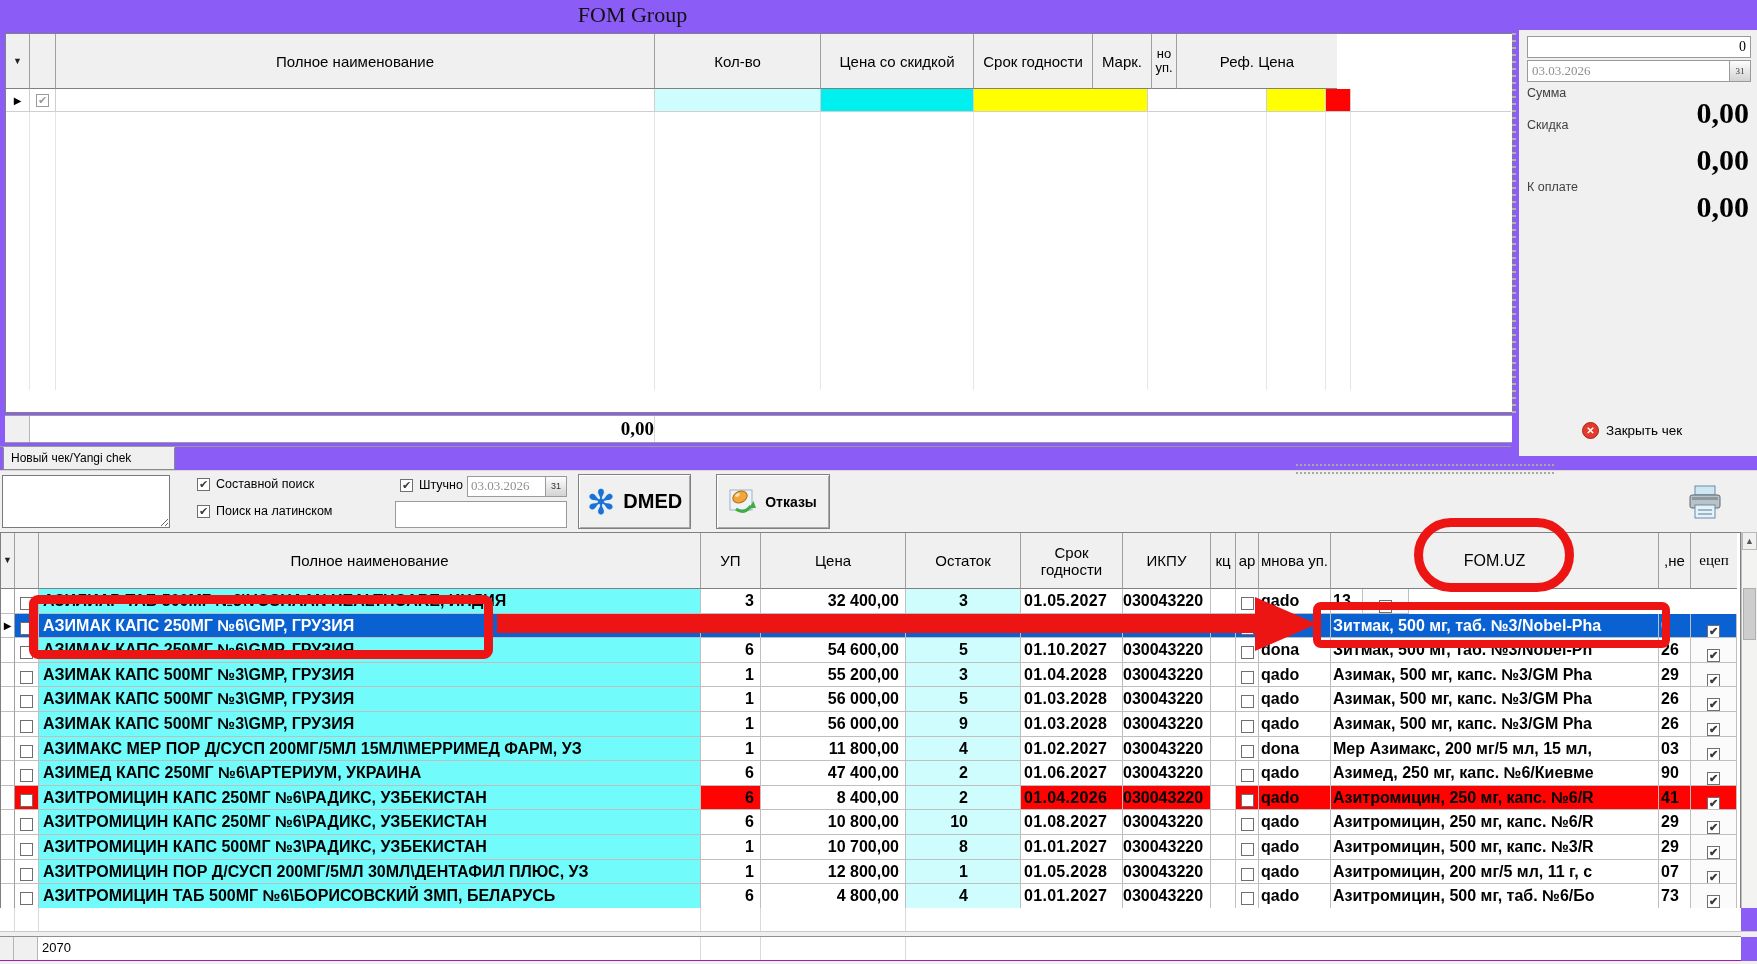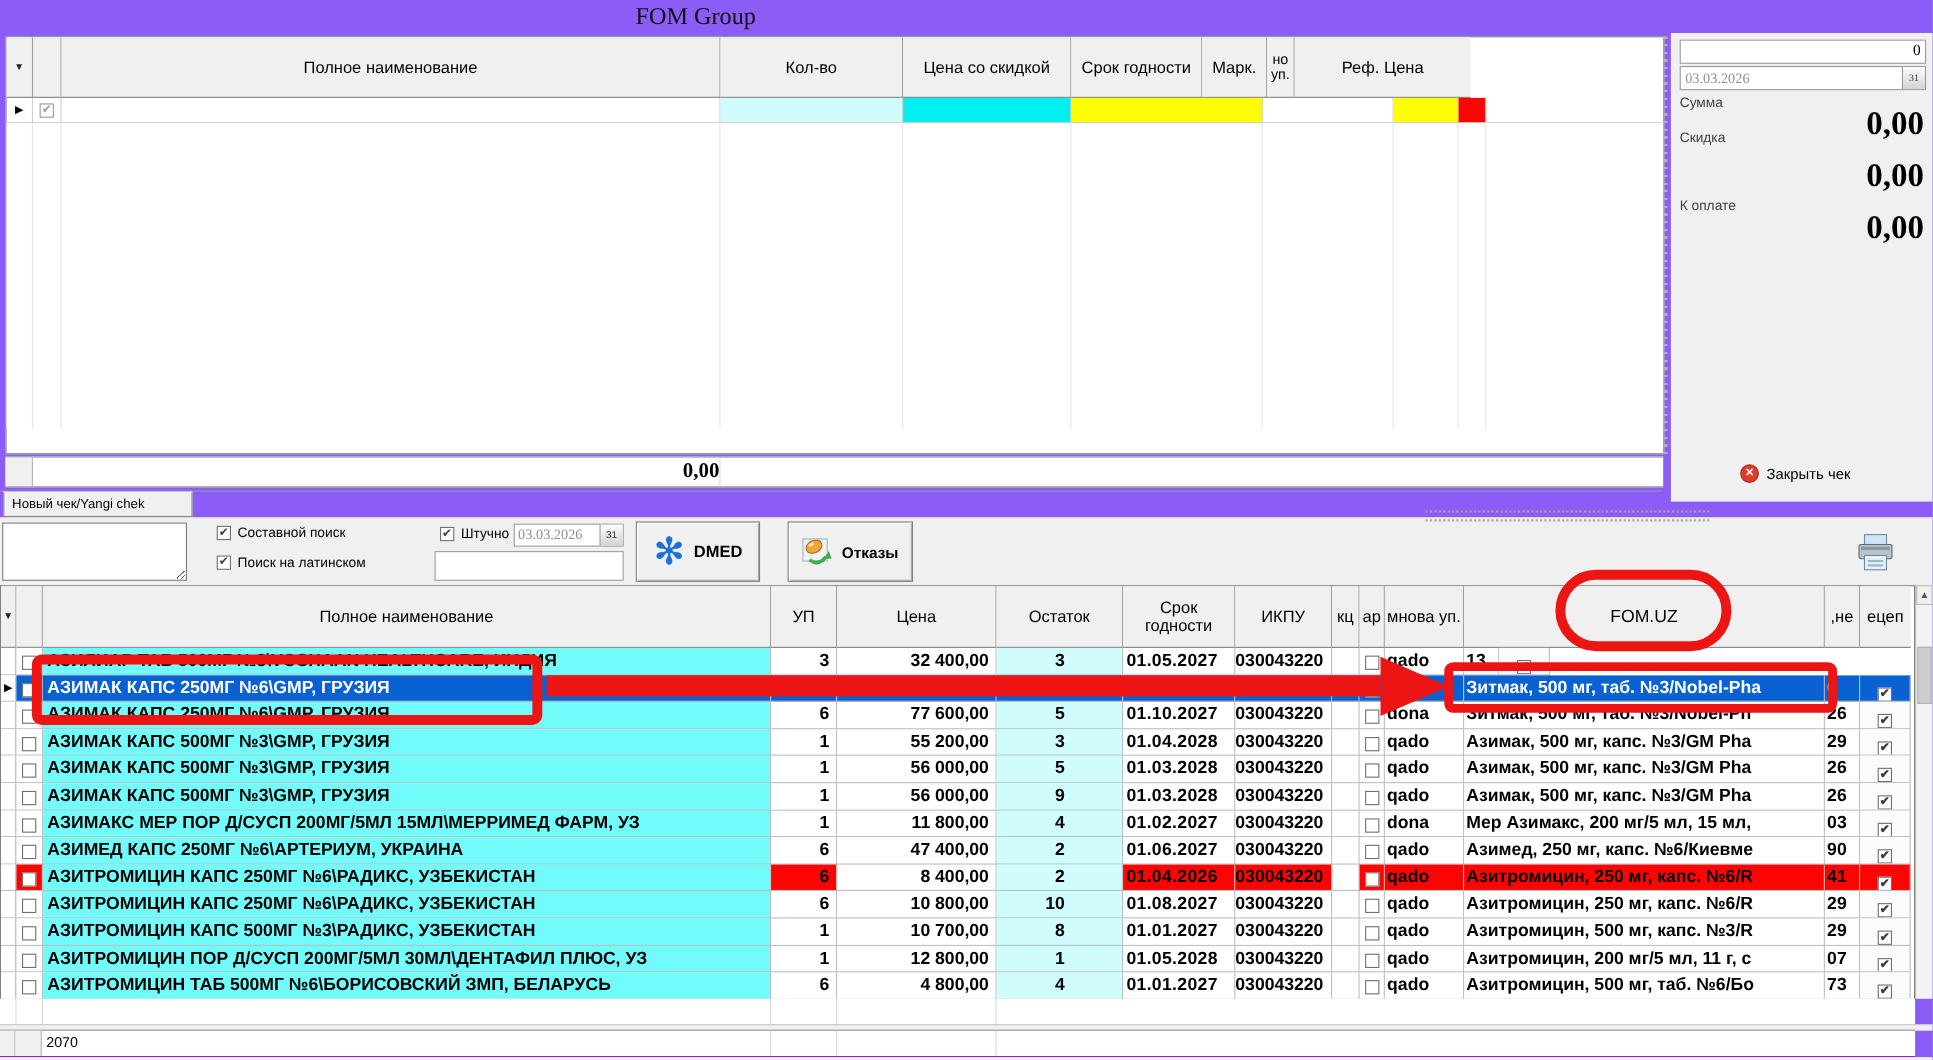--- a/index.html
+++ b/index.html
@@ -60,21 +60,21 @@
   .closebtn span.lbl{font-size:13.5px;}
   
   .controls{position:absolute;left:0;top:470px;width:1757px;height:62px;background:#f0f0f0;border-top:1px solid #d8d8d8;}
   .searchbox{position:absolute;left:2px;top:4px;width:168px;height:53px;background:#fff;border:1px solid #7a7a7a;box-sizing:border-box;}
   .ck{position:absolute;display:flex;align-items:center;gap:6px;font-size:12.5px;}
   .fieldrow{position:absolute;display:flex;background:#fff;border:1px solid #9a9a9a;box-sizing:border-box;}
   .btn3d{position:absolute;background:#f0f0f0;border:1px solid #808080;box-sizing:border-box;
          box-shadow:inset 1px 1px 0 #fff, inset -1px -1px 0 #a9a9a9;
          display:flex;align-items:center;justify-content:center;gap:8px;cursor:pointer;}
   .dmed-star{font-size:34px;line-height:30px;color:#1f6fd6;text-shadow:0 0 1px #49c8e8;}
-  .btnlabel{font-weight:bold;font-size:15px;}
+  .btnlabel{font-weight:bold;font-size:20px;}
   .dots-handle{position:absolute;left:1296px;top:-7px;width:258px;height:6px;
                border-top:2px dotted #a9a99a;border-bottom:2px dotted #a9a99a;}
   .printbtn{position:absolute;left:1686px;top:12px;width:40px;height:40px;cursor:pointer;}
   
   .m0{width:14px}.m1{width:24px}.m2{width:662px}.m3{width:60px}.m4{width:145px}.m5{width:115px}
   .m6{width:102px}.m7{width:88px}.m8{width:25px}.m9{width:23px}.m10{width:72px}.m11{width:328px}
   .m12{width:32px}.m13{width:46px}
   #products{left:0;top:532px;width:1741px;height:376px;border-bottom:none;}
   #products .hrow{height:56px;}
   #products .hcell{font-size:15px;}
@@ -257,21 +257,21 @@
       <div class="hcell m3">УП</div>
       <div class="hcell m4">Цена</div>
       <div class="hcell m5">Остаток</div>
       <div class="hcell m6">Срок годности</div>
       <div class="hcell m7">ИКПУ</div>
       <div class="hcell m8">кц</div>
       <div class="hcell m9">ар</div>
       <div class="hcell m10">мнова уп.</div>
       <div class="hcell m11" style="font-size:16px;">FOM.UZ</div>
       <div class="hcell m12">,не</div>
-      <div class="hcell m13" style="border-right:none;">ецеп</div>
+      <div class="hcell m13" style="border-right:none;font-family:Liberation Serif, serif;">ецеп</div>
     </div>
     <div id="products-rows">
         <div class="prow">
           <div class="pcell m0"></div>
           <div class="pcell m1"><span class="cbx"></span></div>
           <div class="pcell m2">АЗИЛИАР ТАБ 500МГ №3\VOSHAAN HEALTHCARE, ИНДИЯ</div>
           <div class="pcell m3">3</div>
           <div class="pcell m4">32 400,00</div>
           <div class="pcell m5">3</div>
           <div class="pcell m6">01.05.2027</div>
@@ -296,21 +296,21 @@
           <div class="pcell m10"></div>
           <div class="pcell m11">Зитмак, 500 мг, таб. №3/Nobel-Pha</div>
           <div class="pcell m12">0</div>
           <div class="pcell m13"><span class="cbx on"></span></div>
         </div>
         <div class="prow">
           <div class="pcell m0"></div>
           <div class="pcell m1"><span class="cbx"></span></div>
           <div class="pcell m2">АЗИМАК КАПС 250МГ №6\GMP, ГРУЗИЯ</div>
           <div class="pcell m3">6</div>
-          <div class="pcell m4">77 600,00</div>
+          <div class="pcell m4">54 600,00</div>
           <div class="pcell m5">5</div>
           <div class="pcell m6">01.10.2027</div>
           <div class="pcell m7">030043220</div>
           <div class="pcell m8"></div>
           <div class="pcell m9"><span class="cbx"></span></div>
           <div class="pcell m10">dona</div>
           <div class="pcell m11">Зитмак, 500 мг, таб. №3/Nobel-Ph</div>
           <div class="pcell m12">26</div>
           <div class="pcell m13"><span class="cbx on"></span></div>
         </div>

